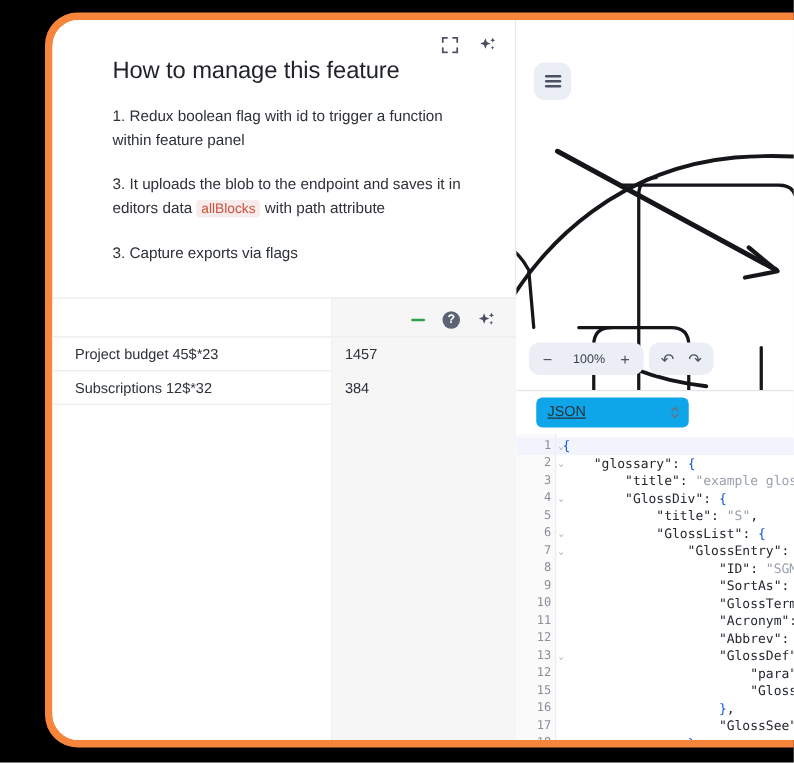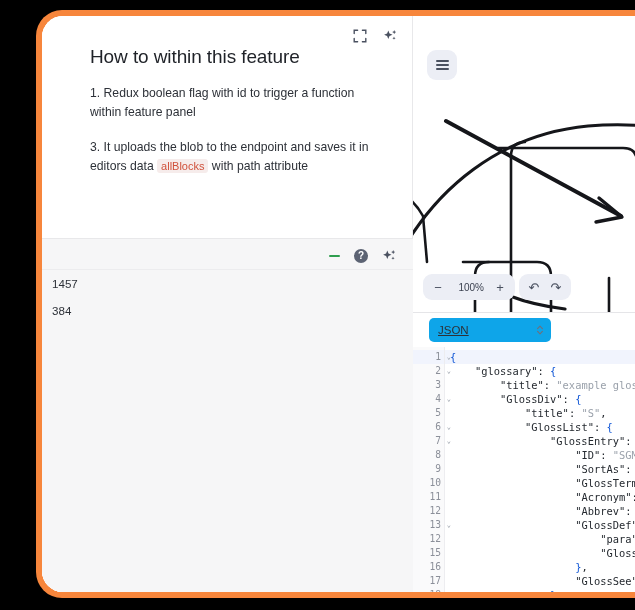--- a/index.html
+++ b/index.html
@@ -291,35 +291,47 @@
           <span class="tool-ico">
             <svg width="15" height="15" viewBox="0 0 15 15">
               <path d="M5.3 1.6 6.5 4.6 9.5 5.8 6.5 7 5.3 10 4.1 7 1.1 5.8 4.1 4.6Z" fill="#4a5160"></path>
               <path d="M11.2 1.0 11.8 2.5 13.3 3.1 11.8 3.7 11.2 5.2 10.6 3.7 9.1 3.1 10.6 2.5Z" fill="#4a5160"></path>
               <path d="M11.0 7.6 11.45 8.75 12.6 9.2 11.45 9.65 11.0 10.8 10.55 9.65 9.4 9.2 10.55 8.75Z" fill="#4a5160"></path>
             </svg>
           </span>
         </div>
 
         <div id="doc-body">
-          <h1 id="doc-title">How to within this feature</h1>
+          <h1 id="doc-title">How to manage this feature</h1>
 
           <p class="doc-step">
             <span>1. Redux boolean flag with id to trigger a function within feature panel</span>
           </p>
 
           <p class="doc-step">
             <span>3. It uploads the blob to the endpoint and saves it in editors data </span><code class="inline-code">allBlocks</code><span> with path attribute</span>
           </p>
 
+          <p class="doc-step">
+            <span>3. Capture exports via flags</span>
+          </p>
         </div>
       </div>
 
       <div id="table-panel">
 
+        <div id="tbl-col-left">
+          <div class="tbl-head"></div>
+          <div class="tbl-row">
+            <span>Project budget 45$*23</span>
+          </div>
+          <div class="tbl-row">
+            <span>Subscriptions 12$*32</span>
+          </div>
+        </div>
 
         <div id="tbl-col-right">
           <div id="tbl-tools">
             <span class="dash-ico">
                 <i></i>
               </span>
             <span class="help-ico">?</span>
             <span class="tool-ico">
               <svg width="15" height="15" viewBox="0 0 15 15">
                 <path d="M5.3 1.6 6.5 4.6 9.5 5.8 6.5 7 5.3 10 4.1 7 1.1 5.8 4.1 4.6Z" fill="#4a5160"></path>

